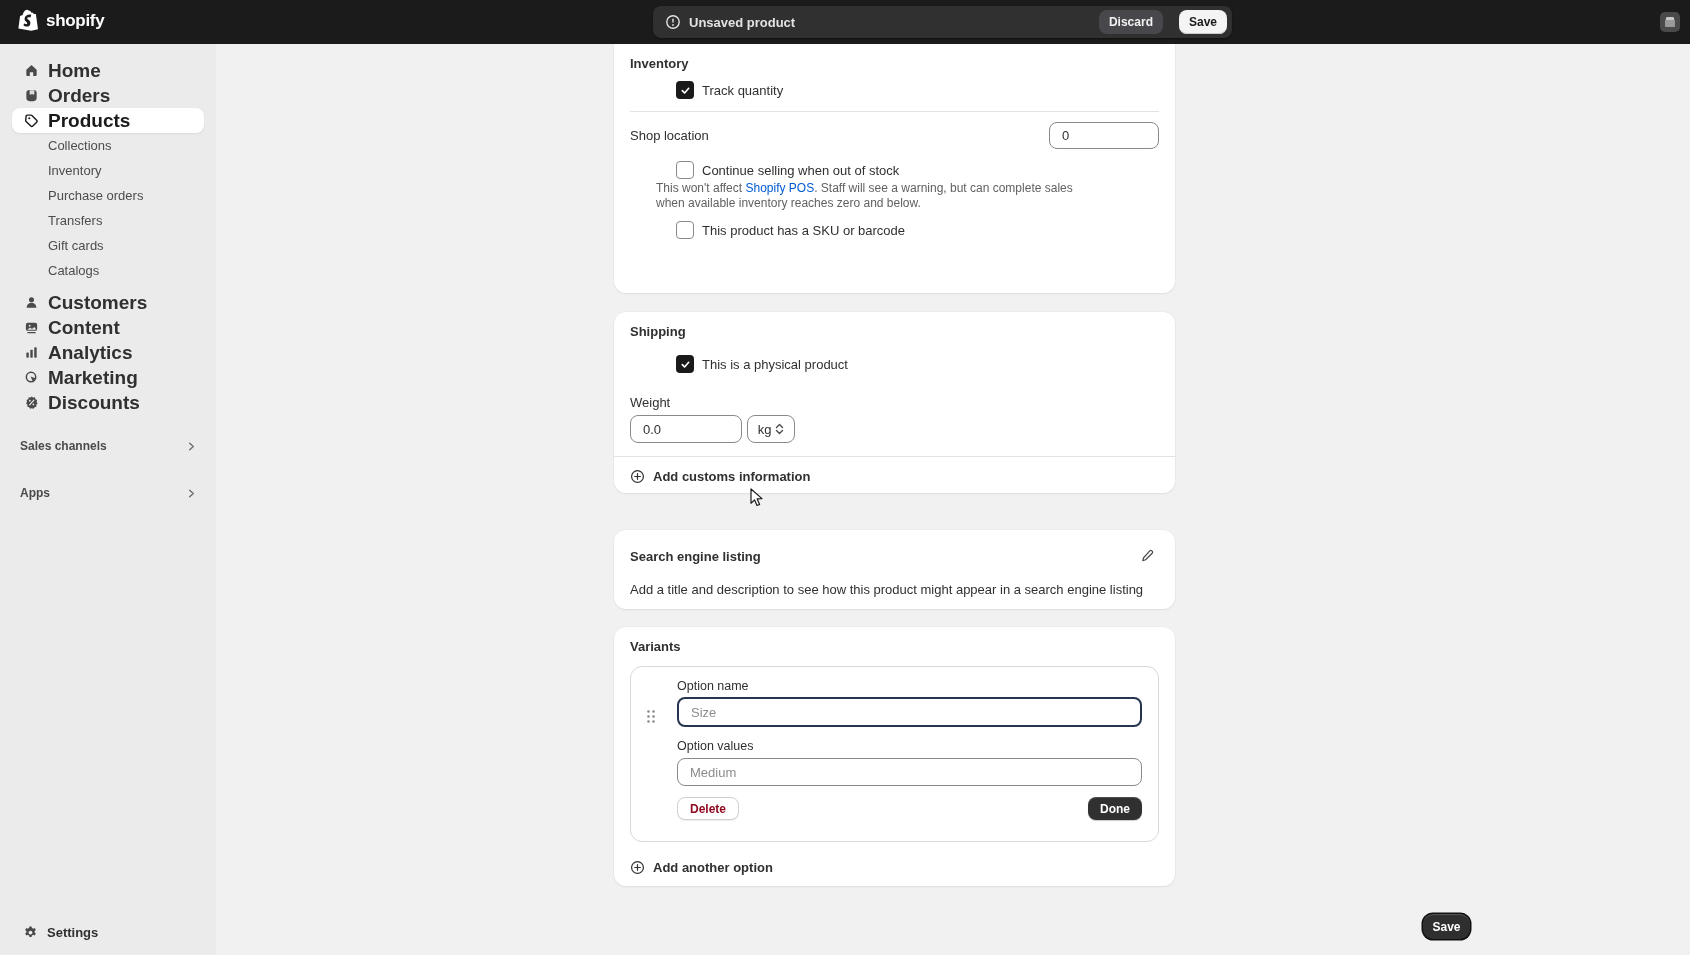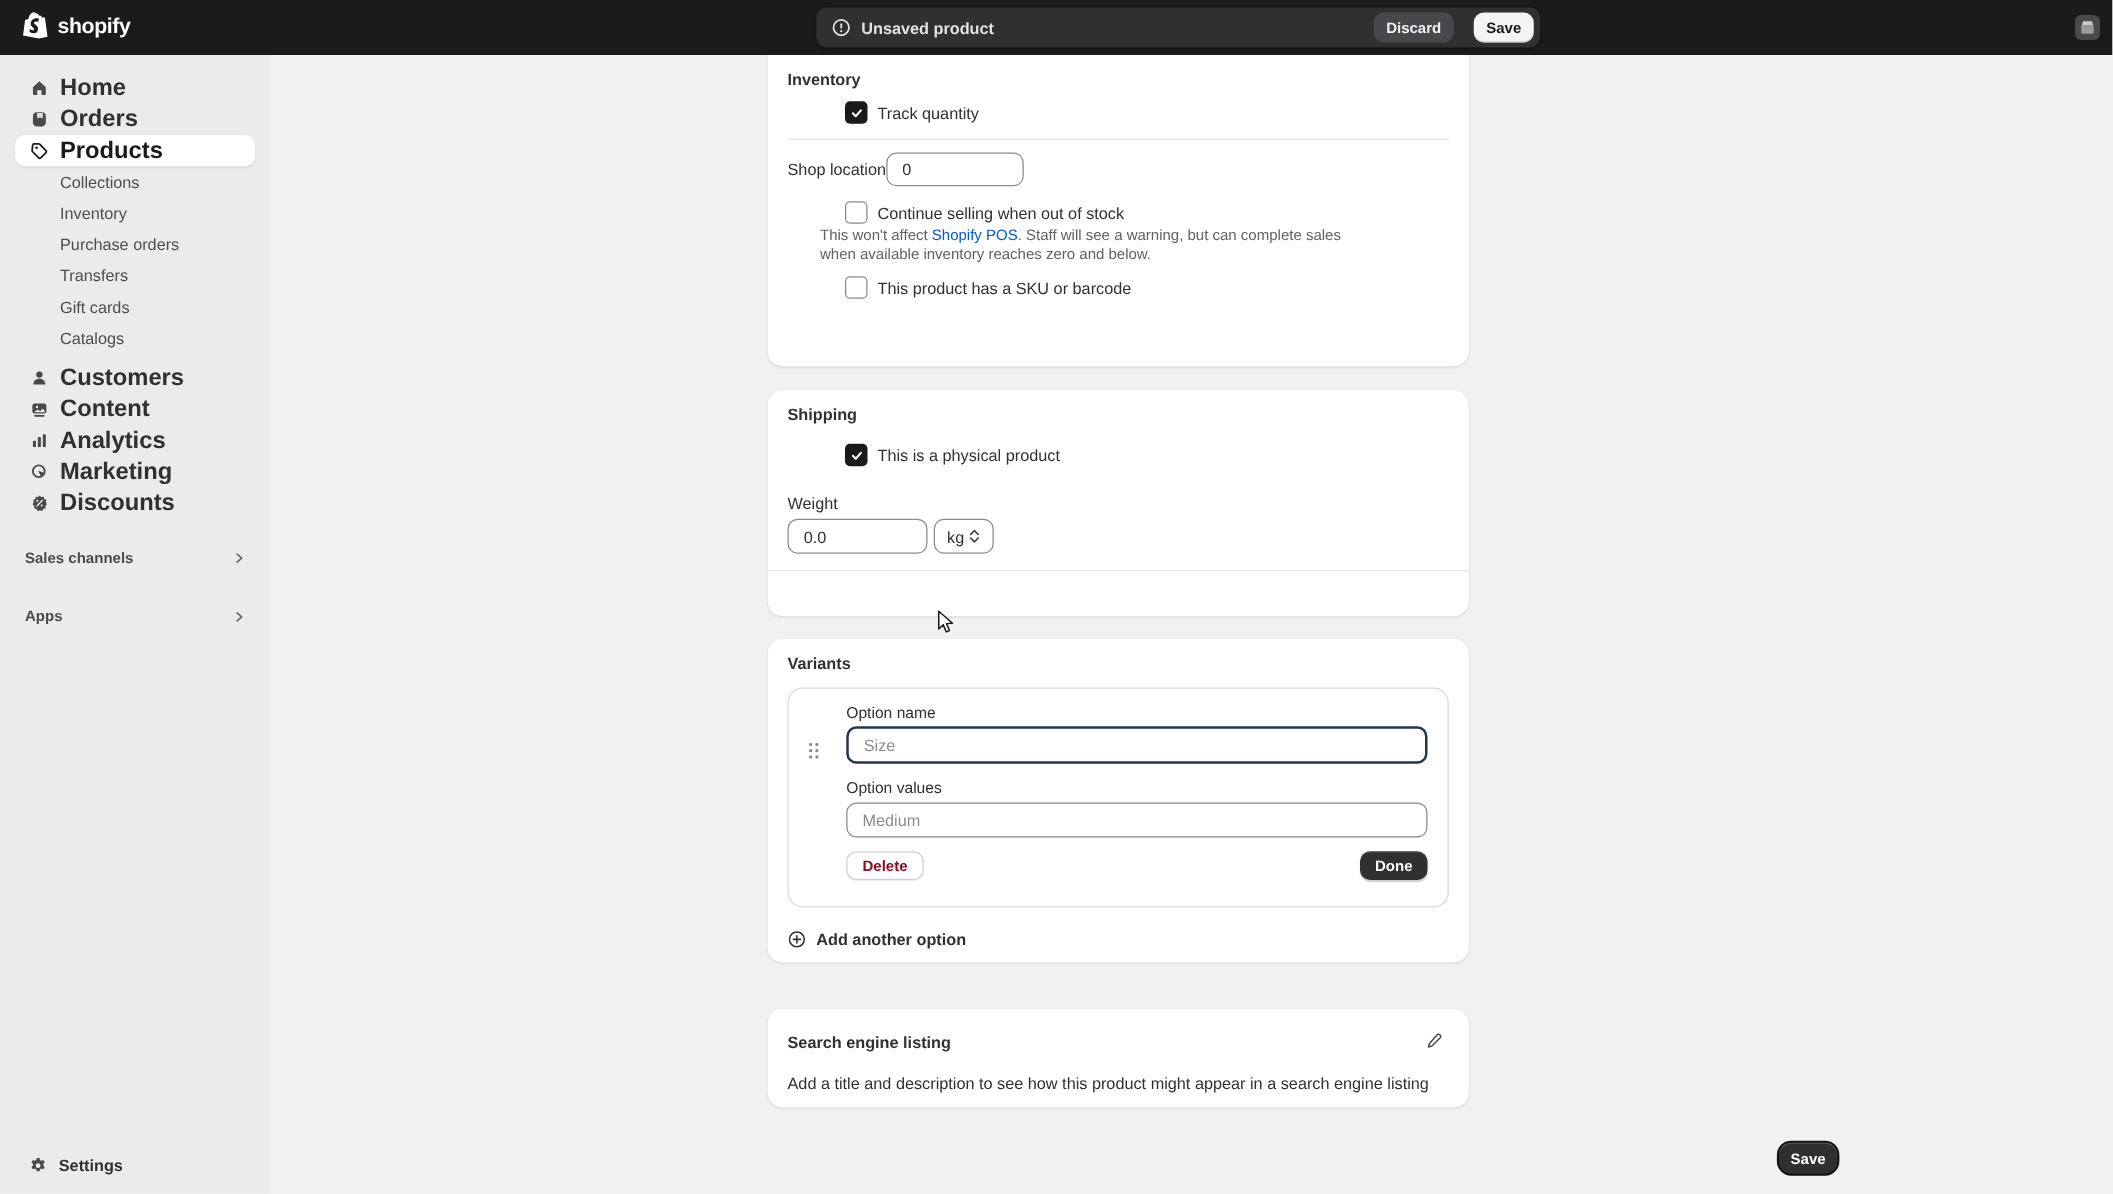--- a/index.html
+++ b/index.html
@@ -41,21 +41,21 @@
   h3.sub-title { font-size:13px; font-weight:700; color:#303030; }
   .divider { height:1px; background:#e3e3e3; border:none; }
   .full-bleed { margin-left:-16px; margin-right:-16px; }
 
   .check-row { display:flex; align-items:center; gap:8px;padding-left:46px; }
   .checkbox { width:18px; height:18px; border-radius:4px; flex:0 0 18px; cursor:pointer; }
   .checkbox.checked { background:#1a1a1a; display:flex; align-items:center; justify-content:center; }
   .checkbox.unchecked { background:#fff; border:1.5px solid #8a8a8a; }
   .check-label { font-size:13px; color:#303030; }
 
-  .field-row { display:flex; align-items:center; }
+  .field-row { display:flex; align-items:center; justify-content:space-between; }
   .label-13 { font-size:13px; color:#303030; }
   .text-input { border:1px solid #8a8a8a; border-radius:8px; font-size:13px; color:#303030; padding:0 12px; background:#fff; font-family:inherit; }
   .qty-input { width:110px; height:27px; }
   .helper { font-size:12px; color:#616161; line-height:15px; margin:2px 0 0 26px; width:448px; }
   .link { color:#005bd3; text-decoration:none; cursor:pointer; }
 
   .weight-row { display:flex; align-items:center; gap:5px; }
   .weight-input { width:112px; height:28px; }
   .unit-select { width:48px; height:28px; border:1px solid #8a8a8a; border-radius:8px; background:#fff; display:flex; align-items:center; justify-content:center; gap:4px; font-size:13px; color:#303030; cursor:pointer; }
 
@@ -323,20 +323,43 @@
             <svg width="9" height="12" viewBox="0 0 9 12">
                 <path d="M1.5 4.5 4.5 1.5 7.5 4.5" fill="none" stroke="#4a4a4a" stroke-width="1.4" stroke-linecap="round" stroke-linejoin="round"></path>
                 <path d="M1.5 7.5 4.5 10.5 7.5 7.5" fill="none" stroke="#4a4a4a" stroke-width="1.4" stroke-linecap="round" stroke-linejoin="round"></path>
               </svg>
           </span>
         </div>
       </div>
 
       <hr class="divider full-bleed" style="margin-top:13px">
 
+      <div class="action-link-row">
+        <span>
+          <svg width="15" height="15" viewBox="0 0 16 16">
+              <circle cx="8" cy="8" r="6.3" fill="none" stroke="#303030" stroke-width="1.3"></circle>
+              <path d="M8 5v6M5 8h6" stroke="#303030" stroke-width="1.3" stroke-linecap="round"></path>
+            </svg>
+        </span>
+        <span class="action-link-label">Add customs information</span>
+      </div>
+    </section>
+
+    <section class="card seo">
+      <div class="seo-header">
+        <h2 class="card-title">Search engine listing</h2>
+        <button class="icon-btn">
+          <span>
+            <svg width="14" height="14" viewBox="0 0 16 16">
+                <path d="M11.2 2.1a1.6 1.6 0 0 1 2.3 0l.4.4a1.6 1.6 0 0 1 0 2.3L6.4 12.3l-3.2.9.9-3.2z" fill="none" stroke="#4a4a4a" stroke-width="1.4" stroke-linejoin="round"></path>
+              </svg>
+          </span>
+        </button>
+      </div>
+      <p class="seo-desc">Add a title and description to see how this product might appear in a search engine listing</p>
     </section>
 
     <section class="card variants">
       <h2 class="card-title">Variants</h2>
 
       <div class="option-editor">
         <span class="drag-handle">
           <svg width="10" height="15" viewBox="0 0 10 15">
               <g fill="#8a8a8a">
                 <circle cx="2.5" cy="2.5" r="1.3"></circle>
@@ -364,34 +387,20 @@
       <div class="add-option-row">
         <span>
           <svg width="15" height="15" viewBox="0 0 16 16">
               <circle cx="8" cy="8" r="6.3" fill="none" stroke="#303030" stroke-width="1.3"></circle>
               <path d="M8 5v6M5 8h6" stroke="#303030" stroke-width="1.3" stroke-linecap="round"></path>
             </svg>
         </span>
         <span class="action-link-label">Add another option</span>
       </div>
     </section>
-
-    <section class="card seo">
-      <div class="seo-header">
-        <h2 class="card-title">Search engine listing</h2>
-        <button class="icon-btn">
-          <span>
-            <svg width="14" height="14" viewBox="0 0 16 16">
-                <path d="M11.2 2.1a1.6 1.6 0 0 1 2.3 0l.4.4a1.6 1.6 0 0 1 0 2.3L6.4 12.3l-3.2.9.9-3.2z" fill="none" stroke="#4a4a4a" stroke-width="1.4" stroke-linejoin="round"></path>
-              </svg>
-          </span>
-        </button>
-      </div>
-      <p class="seo-desc">Add a title and description to see how this product might appear in a search engine listing</p>
-    </section>
   </div>
 
   <button class="footer-save">Save</button>
 
   <div class="fake-cursor">
     <svg width="15" height="20" viewBox="0 0 15 20">
         <path d="M1 1 L1 15.2 L4.6 11.9 L7 17.5 L9.6 16.4 L7.2 10.9 L12 10.6 Z" fill="#fff" stroke="#1a1a1a" stroke-width="1.2" stroke-linejoin="round"></path>
       </svg>
   </div>
 

